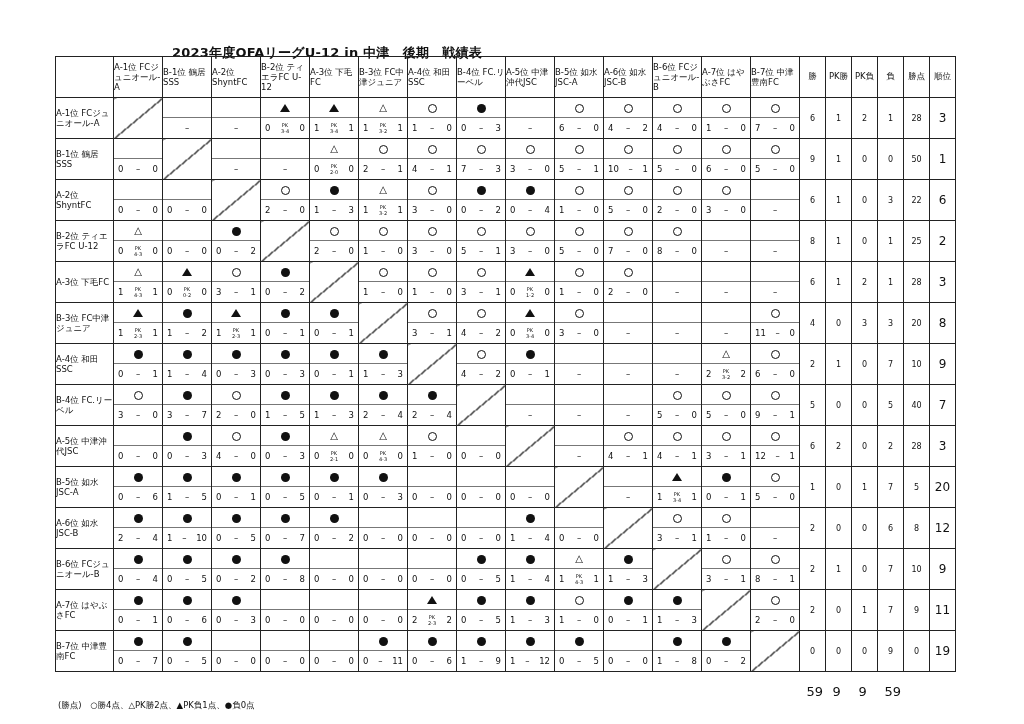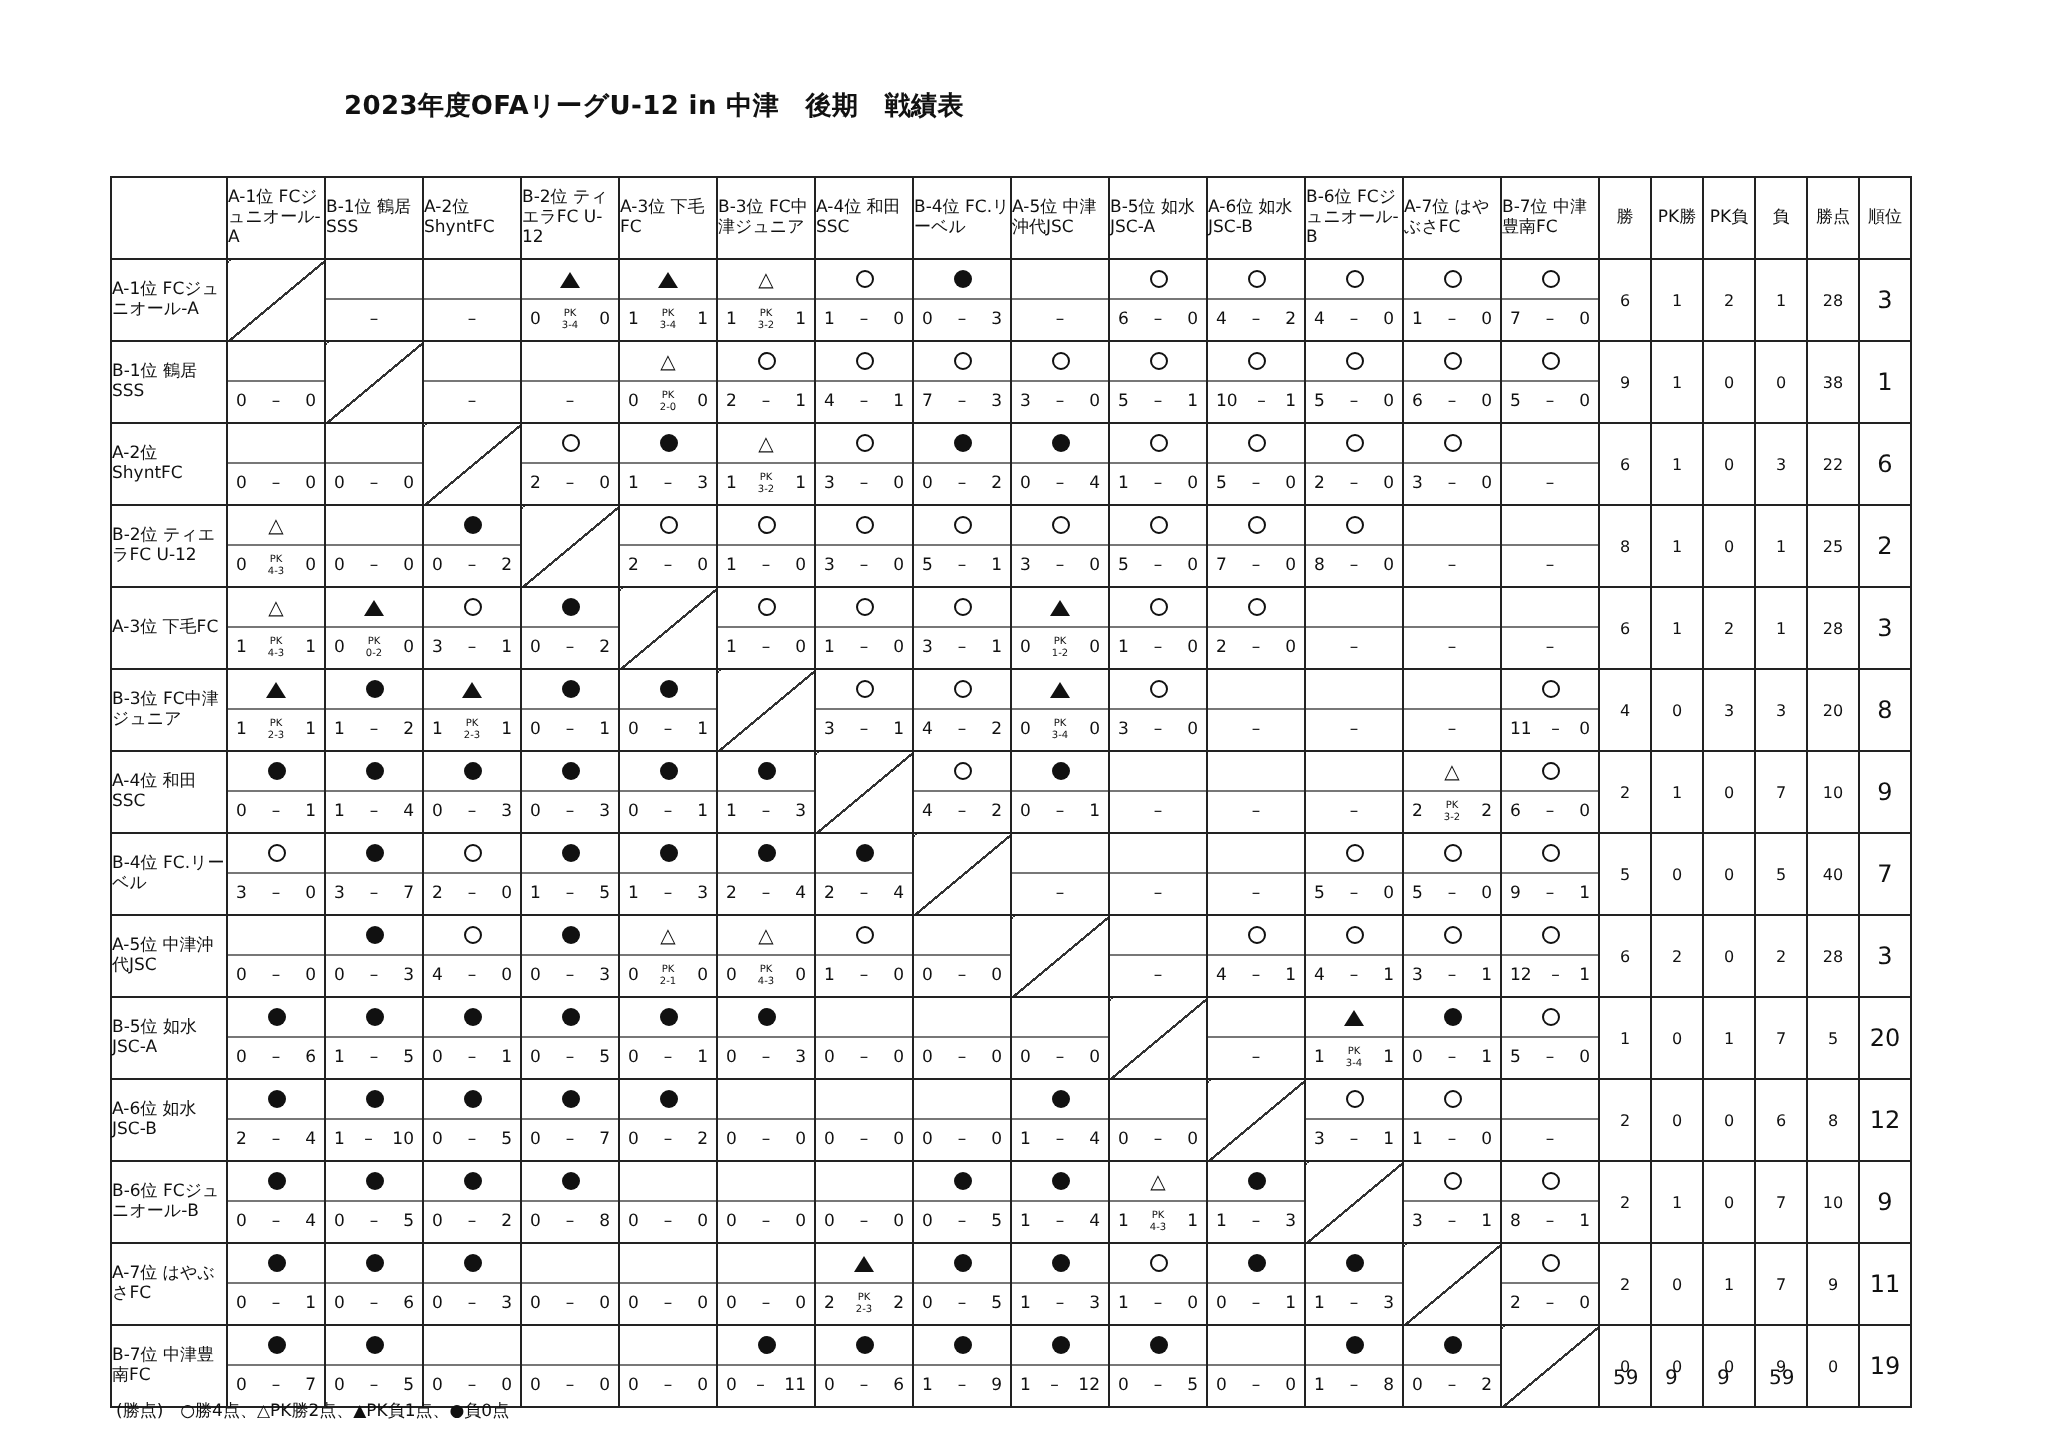--- a/index.html
+++ b/index.html
@@ -1,42 +1,42 @@
 <!DOCTYPE html>
 <html><head>
 <meta charset="utf-8">
 <style>
   html, body { margin:0; padding:0; background:#ffffff; }
   body { width:1024px; height:724px; position:relative; overflow:hidden;
          font-family:"DejaVu Sans", "Liberation Sans", sans-serif; color:#111; }
   .title { position:absolute; left:0; top:44px; width:1024px; text-align:center;
            font-size:13px; font-weight:bold; letter-spacing:0.2px; }
   .title span { margin-left:370px; display:inline-block; transform:translateX(-370px); }
-  table.grid { position:absolute; left:55px; top:88px; border-collapse:collapse;
+  table.grid { position:absolute; left:55px; top:56px; border-collapse:collapse;
                table-layout:fixed; }
   table.grid td, table.grid th { border:1px solid #222; padding:0; font-weight:normal; }
   th.corner { width:57px; }
   th.team-h { width:49px; height:41px; font-size:8.5px; line-height:10px; text-align:left;
               vertical-align:middle; padding-left:2px; box-sizing:border-box; }
   th.stat-h { width:25px; font-size:8.5px; text-align:center; }
   td.row-h { font-size:8.5px; line-height:10.5px; vertical-align:middle; padding-left:2px;
              height:39.5px; box-sizing:border-box; }
   td.cell { position:relative; vertical-align:top; height:39.5px; }
   .sym { height:19px; border-bottom:1px solid #777; text-align:center; font-size:11px;
          line-height:19px; }
   .score { height:20px; font-size:8.5px; display:flex; align-items:center;
            justify-content:space-between; padding:0 4px; box-sizing:border-box; }
   .score.center { justify-content:center; }
   .pk { display:inline-flex; flex-direction:column; align-items:center; font-size:5px;
         line-height:6px; }
   td.diag { background:linear-gradient(to top right, transparent calc(50% - 0.6px), #333 calc(50% - 0.6px), #333 calc(50% + 0.6px), transparent calc(50% + 0.6px)); transform:scaleX(-1); }
   td.stat { text-align:center; font-size:8px; vertical-align:middle; }
   td.rank { text-align:center; font-size:12px; font-weight:bold; vertical-align:middle; }
   .legend { position:absolute; left:58px; top:700px; font-size:8.5px; }
-  .totals { position:absolute; top:684px; font-size:10px; }
+  .totals { position:absolute; top:684px; font-size:13px; }
   .circle-open { display:inline-block; width:7px; height:7px; border:1.4px solid #111; border-radius:50%; vertical-align:middle; }
   .circle-filled { display:inline-block; width:9px; height:9px; background:#111; border-radius:50%; vertical-align:middle; }
   .tri-filled { display:inline-block; width:0; height:0; border-left:5px solid transparent; border-right:5px solid transparent; border-bottom:8px solid #111; vertical-align:middle; }
   .tri-outline { display:inline-block; font-size:10px; line-height:10px; }
 </style>
 </head>
 <body>
 
 <div class="title"><span>2023年度OFAリーグU-12 in 中津　後期　戦績表</span></div>
 
@@ -277,21 +277,21 @@
           <div class="score">
             <span>5</span>
             <span>–</span>
             <span>0</span>
           </div>
         </td>
         <td class="stat">9</td>
         <td class="stat">1</td>
         <td class="stat">0</td>
         <td class="stat">0</td>
-        <td class="stat">38</td>
+        <td class="stat">50</td>
         <td class="rank">1</td>
       </tr>
       <tr>
         <td class="row-h">A-2位 ShyntFC</td>
         <td class="cell">
           <div class="sym"></div>
           <div class="score">
             <span>0</span>
             <span>–</span>
             <span>0</span>

